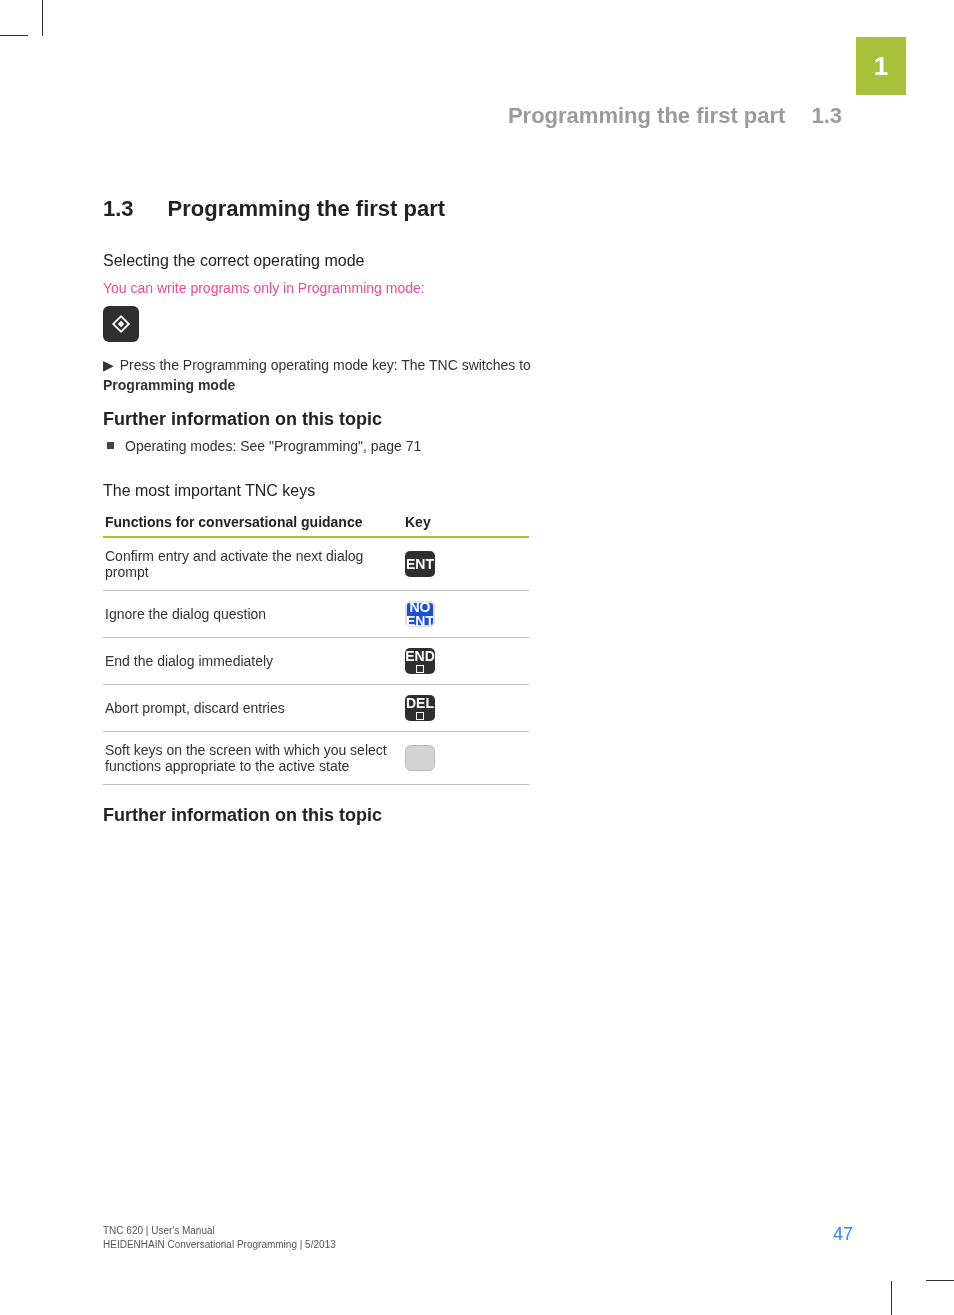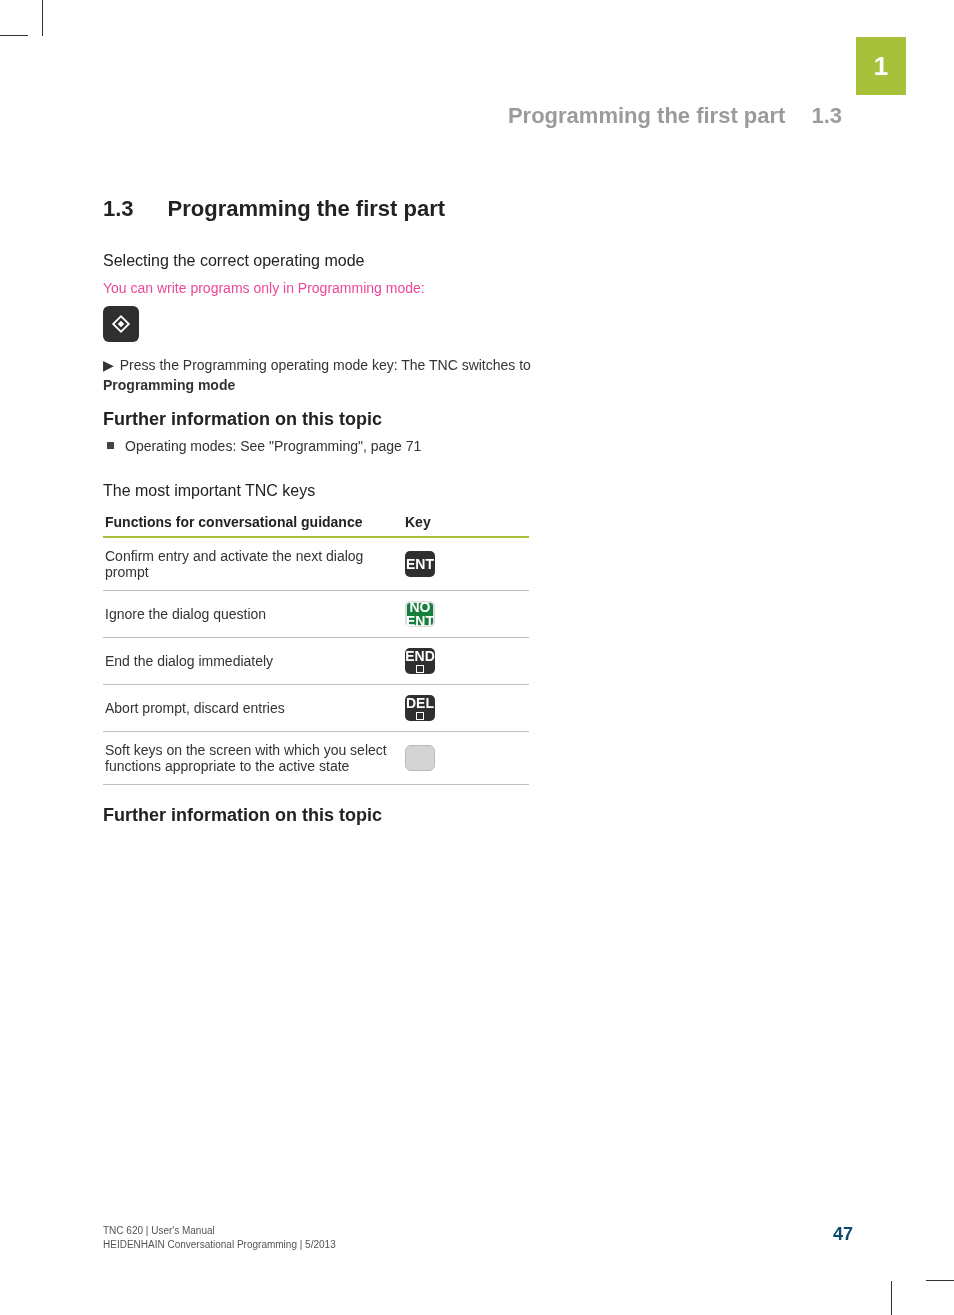--- a/index.html
+++ b/index.html
@@ -28,26 +28,26 @@
   ul.sqlist li { position: relative; padding-left: 22px; font-size: 14px; color: #333; line-height: 1.45; margin-bottom: 4px; }
   ul.sqlist li::before { content: ""; position: absolute; left: 4px; top: 6px; width: 7px; height: 7px; background: #444; }
   .section-gap { height: 22px; }
   table.keys { width: 426px; border-collapse: collapse; margin-top: 4px; }
   table.keys th { text-align: left; font-size: 14px; font-weight: 700; padding: 4px 6px 6px 2px; }
   table.keys thead tr { border-bottom: 2px solid #a7c13a; }
   table.keys tbody tr { border-bottom: 1px solid #bfbfbf; }
   table.keys td { font-size: 14px; color: #333; padding: 10px 6px 10px 2px; vertical-align: middle; }
   .keycap { width: 30px; height: 26px; border-radius: 5px; display: flex; flex-direction: column; align-items: center; justify-content: center; font-size: 14px; font-weight: 700; line-height: 1; }
   .keycap.dark { background: #2f2f2f; color: #fff; }
-  .keycap.outline { background: #15803d; color: #fff; border: 2px solid #ddd; }
+  .keycap.outline { background: #1d4ed8; color: #fff; border: 2px solid #ddd; }
   .keycap.gray { background: #d4d4d4; border: 1px solid #bbb; border-radius: 6px; }
   .keycap .sq { width: 8px; height: 8px; border: 1.5px solid #fff; margin-top: 2px; }
   .footer { position: absolute; left: 103px; bottom: 63px; width: 750px; display: flex; justify-content: space-between; align-items: flex-start; }
   .footer .meta { font-size: 10px; color: #555; line-height: 1.4; }
-  .footer .pnum { font-size: 18px; font-weight: 700; color: #0c4a6e; }
+  .footer .pnum { font-size: 18px; font-weight: 400; color: #3b82f6; }
 </style>
 </head>
 <body>
 
 <div class="page">
   <div class="crop-tl-v"></div>
   <div class="crop-tl-h"></div>
   <div class="crop-br-v"></div>
   <div class="crop-br-h"></div>
 

